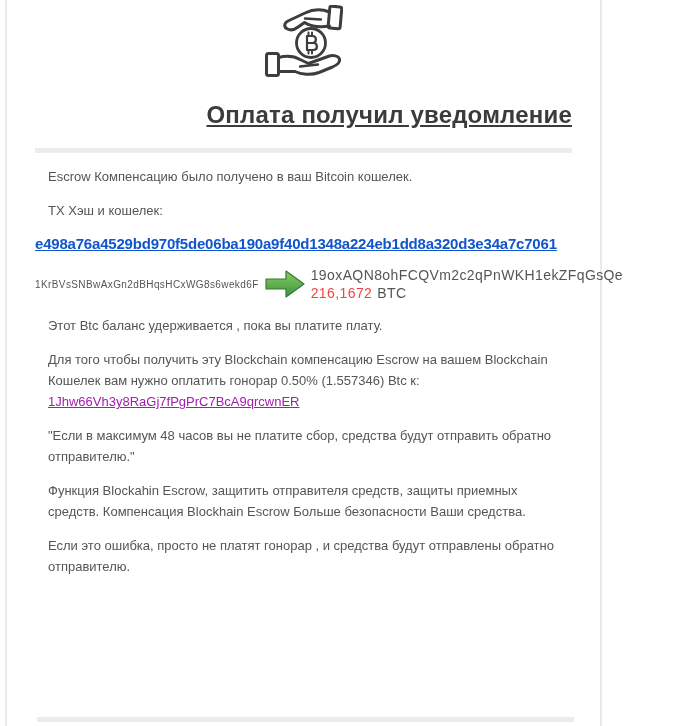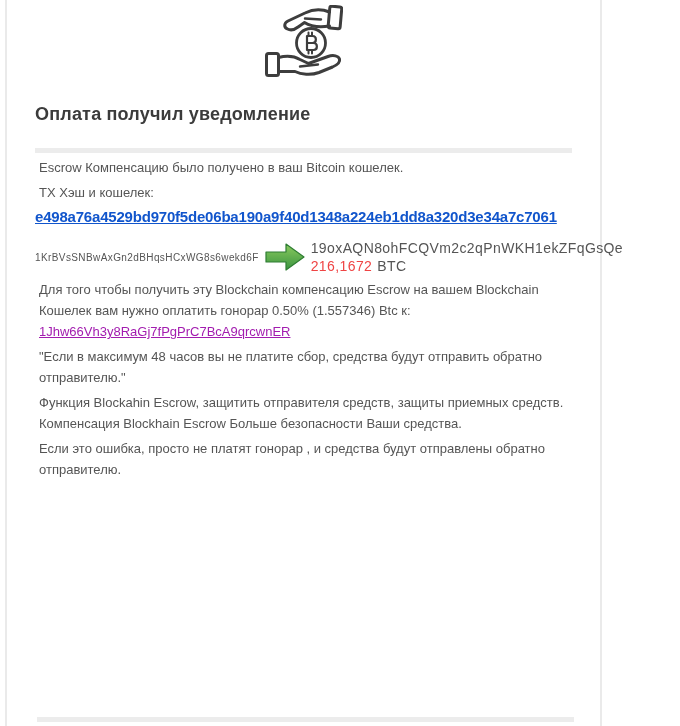--- a/index.html
+++ b/index.html
@@ -3,25 +3,25 @@
 <meta charset="utf-8">
 <style>
   html,body{margin:0;padding:0;background:#fff;}
   .page{position:relative;width:680px;height:726px;background:#ffffff;overflow:hidden;
         font-family:"Liberation Sans","DejaVu Sans",sans-serif;}
   .frame{position:relative;margin-left:5px;width:593px;height:726px;background:#fff;
          border-left:2px solid #eaeaea;border-right:2px solid #eaeaea;}
   .inner{padding:0 28px;}
   .icon-wrap{padding-top:5px;text-align:center;}
   .icon-wrap svg{display:inline-block;}
-  h1.title{margin:21px 0 0;text-align:left;font-size:18px;line-height:25px;
-           font-weight:bold;color:#3b3b3b;letter-spacing:0.2px;}
+  h1.title{margin:21px 0 0;text-align:right;font-size:24px;line-height:25px;
+           font-weight:bold;color:#3b3b3b;letter-spacing:0.2px;text-decoration:underline;}
   .sep{height:5px;background:#ececec;margin:21px 0 0;}
   .sep-bottom{position:absolute;left:30px;top:717px;width:537px;height:5px;background:#ececec;}
-  p.body-text{margin:4px;color:#555555;font-size:13px;line-height:21px;}
+  p.body-text{margin:13px;color:#555555;font-size:13px;line-height:21px;}
   .m-intro{margin-top:38px;}
   .m-txlabel{margin-top:21px;}
   .hash-link{display:block;margin-top:1px;font-size:15px;line-height:20px;font-weight:bold;
              color:#1155cc;text-decoration:underline;white-space:nowrap;letter-spacing:-0.2px;}
   .addr-row{display:flex;align-items:center;margin-top:12px;white-space:nowrap;}
   .addr{color:#555555;font-size:10px;letter-spacing:0.4px;}
   .arrow-svg{margin-left:6px;flex:0 0 auto;}
   .to-block{margin-left:6px;font-size:14px;line-height:18px;letter-spacing:0.4px;color:#555555;}
   .amount{color:#ef4444;}
   .cur{margin-left:5px;color:#555555;}
@@ -75,20 +75,21 @@
             </linearGradient>
           </defs>
           <path d="M1,11 L21,11 L21,3 L39,16 L21,29 L21,21 L1,21 Z" fill="url(#ag)" stroke="#2e7d32" stroke-width="1.2" stroke-linejoin="round"></path>
         </svg>
         <div class="to-block">
           <div>19oxAQN8ohFCQVm2c2qPnWKH1ekZFqGsQe</div>
           <div><span class="amount">216,1672</span><span class="cur">BTC</span></div>
         </div>
       </div>
 
+      <p class="body-text m-hold">Этот Btc баланс удерживается , пока вы платите плату.</p>
 
       <p class="body-text m-fee"><span>Для того чтобы получить эту Blockchain компенсацию Escrow на вашем Blockchain Кошелек вам нужно оплатить гонорар 0.50% (1.557346) Btc к:</span><br><a href="#" class="link">1Jhw66Vh3y8RaGj7fPgPrC7BcA9qrcwnER</a></p>
 
       <p class="body-text m-deadline">"Если в максимум 48 часов вы не платите сбор, средства будут отправить обратно отправителю."</p>
 
       <p class="body-text m-note">Функция Blockahin Escrow, защитить отправителя средств, защиты приемных средств. Компенсация Blockhain Escrow Больше безопасности Ваши средства.</p>
 
       <p class="body-text m-mistake">Если это ошибка, просто не платят гонорар , и средства будут отправлены обратно отправителю.</p>
 
     </div>

